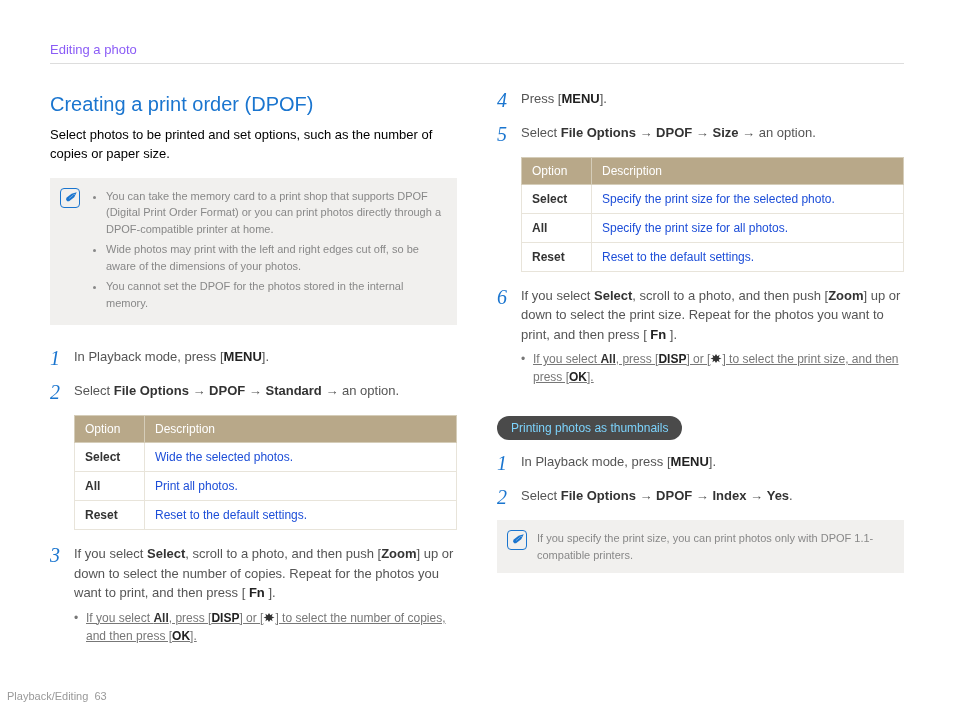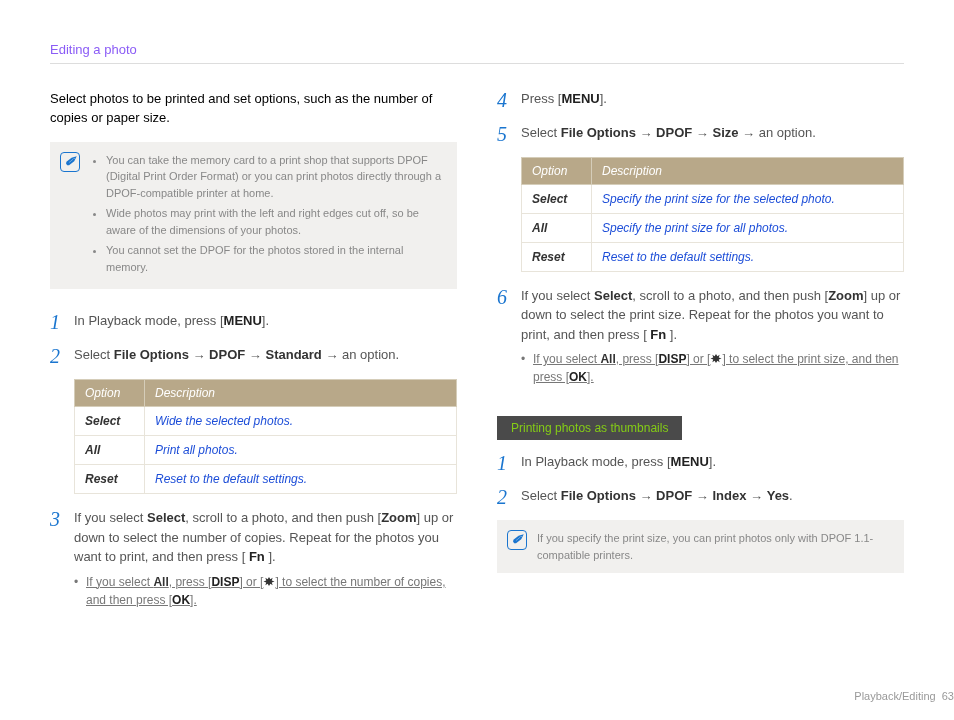--- a/index.html
+++ b/index.html
@@ -83,73 +83,73 @@
     content: "•";
     position: absolute;
     left: 0;
   }
   table.opts {
     width: 100%;
     border-collapse: collapse;
     margin: 6px 0 14px 24px;
     width: calc(100% - 24px);
     font-size: 12px;
-    font-style: italic;
   }
   table.opts th {
     background: #b8a889;
     color: #fff;
     text-align: left;
     padding: 4px 10px;
     font-weight: normal;
     border: 1px solid #d5cdb9;
   }
   table.opts td {
     border: 1px solid #e8e4da;
     padding: 5px 10px;
     color: #1d4ed8;
   }
   table.opts td:first-child { color: #333; font-weight: bold; width: 70px; }
   .pill {
     background: #4a4a4a;
-    color: #84cc16;
+    color: #7dd3fc;
     font-size: 12px;
     padding: 3px 14px;
-    border-radius: 0;
+    border-radius: 12px;
     display: inline-block;
     margin-bottom: 12px;
   }
   .btn-label {
     font-weight: bold;
     color: #222;
     font-family: Arial, sans-serif;
   }
   .tiny-icon {
     display: inline-block;
     width: 12px; height: 11px;
     vertical-align: -1px;
   }
   .footer {
     position: absolute;
     bottom: 16px;
     left: 7px; right: 0;
-    text-align: right;
+    text-align: left;
     font-size: 11px;
     color: #999;
   }
   .st-b { font-weight: bold; color: #333; }
 </style>
 </head>
 <body>
 
 <div class="header-bar">Editing a photo</div>
 
 <div class="columns">
 
   <div class="col">
+    <div class="section-title">Creating a print order (DPOF)</div>
     <div class="intro">Select photos to be printed and set options, such as the number of copies or paper size.</div>
 
     <div class="note-box">
       <div class="note-icon">✐</div>
       <ul>
         <li>You can take the memory card to a print shop that supports DPOF (Digital Print Order Format) or you can print photos directly through a DPOF-compatible printer at home.</li>
         <li>Wide photos may print with the left and right edges cut off, so be aware of the dimensions of your photos.</li>
         <li>You cannot set the DPOF for the photos stored in the internal memory.</li>
       </ul>
     </div>

